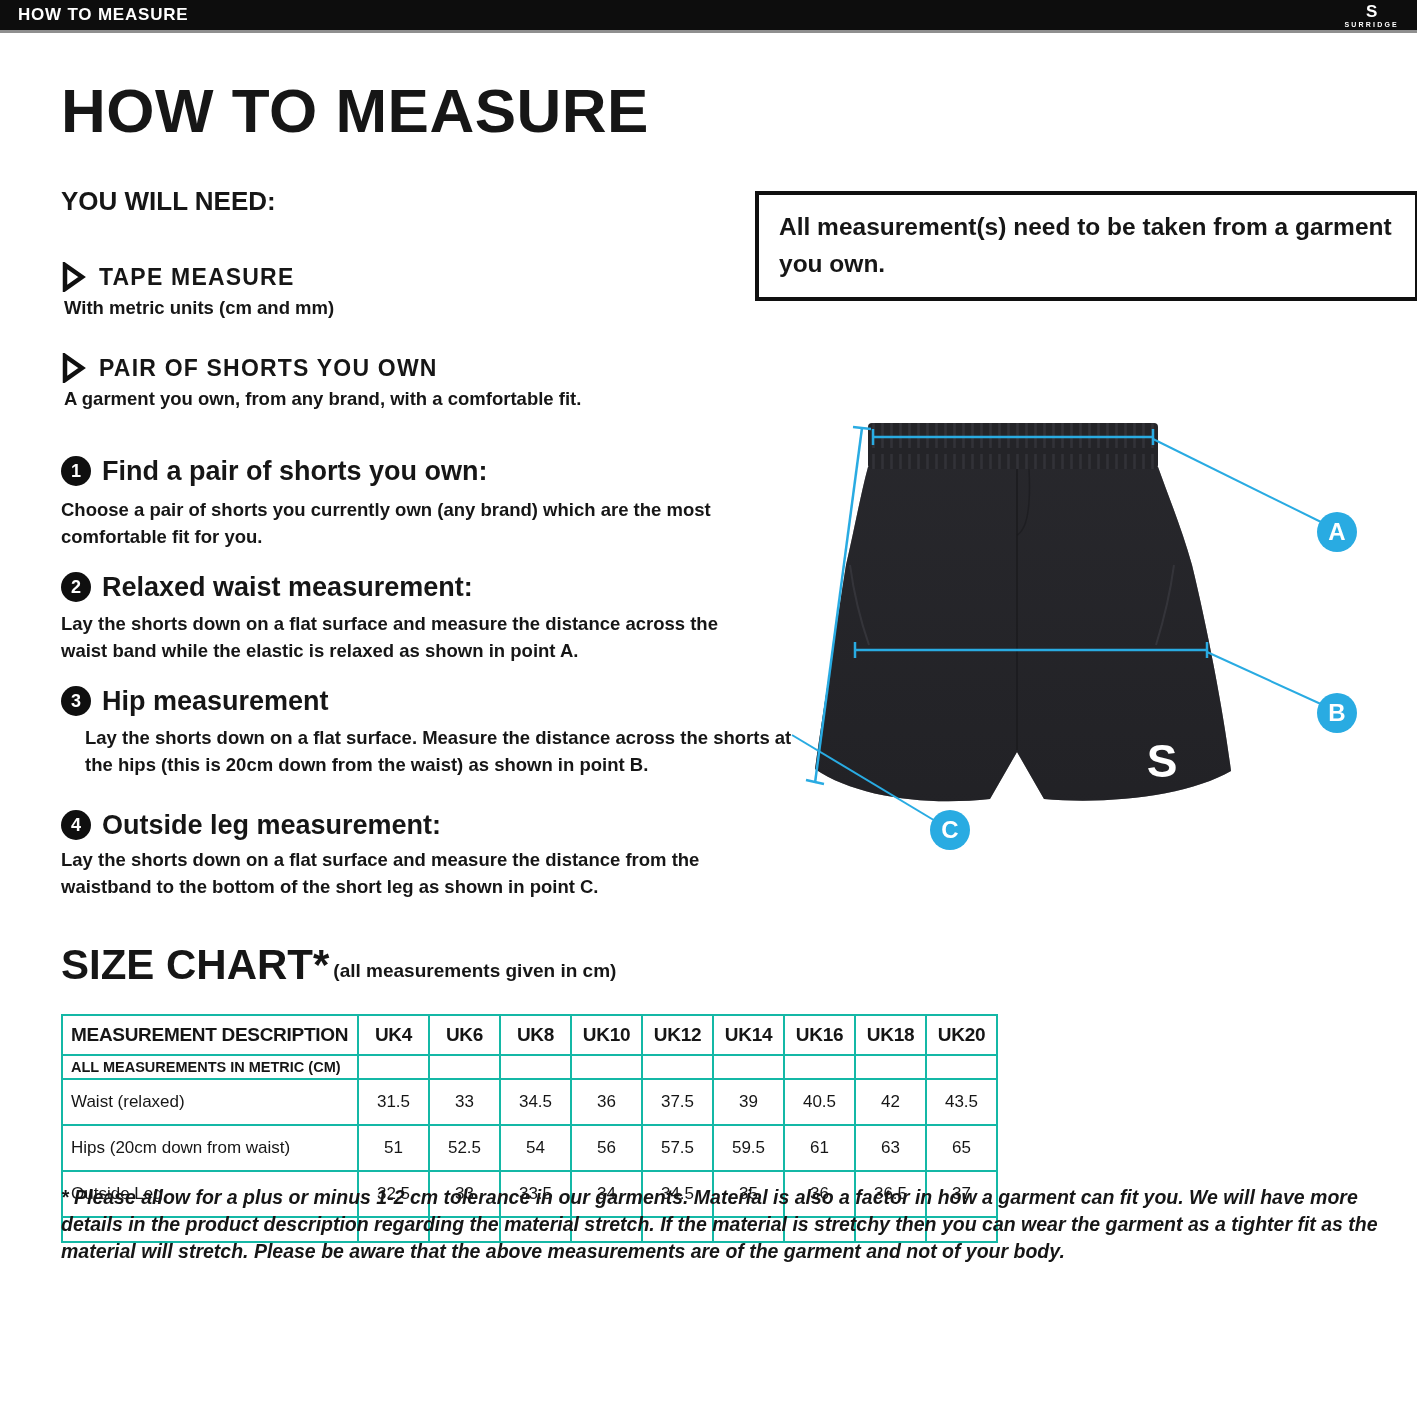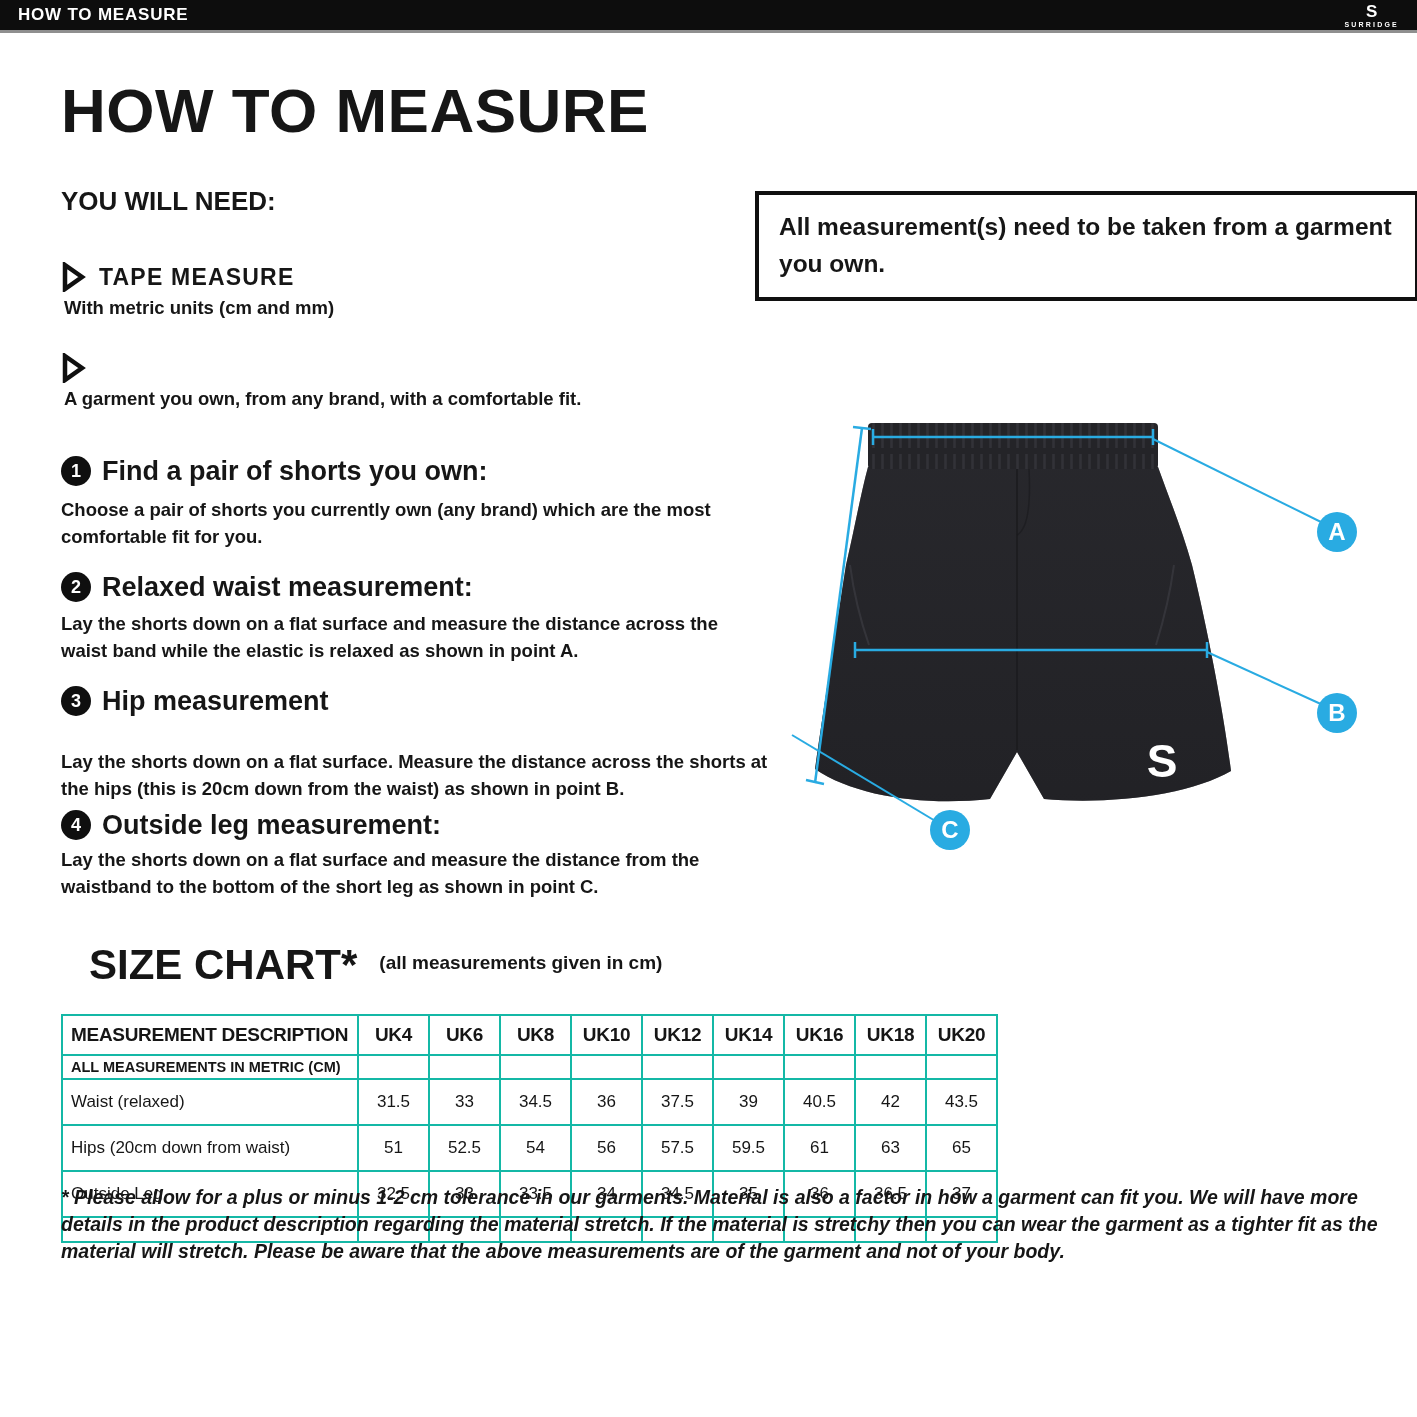--- a/index.html
+++ b/index.html
@@ -36,28 +36,28 @@
     font-size:24.5px;font-weight:bold;line-height:1.5;
   }
   
   .step-head{position:absolute;left:61px;display:flex;align-items:center;gap:11px;}
   .badge{width:30px;height:30px;border-radius:50%;background:#0f0f0f;color:#fff;
     font-size:18px;font-weight:bold;display:flex;align-items:center;justify-content:center;flex:0 0 30px;}
   .step-title{font-size:27px;font-weight:bold;line-height:1;}
   .step-body{position:absolute;left:61px;font-size:18.5px;font-weight:bold;line-height:1.47;}
   .s1h{top:456px;} .s1b{top:496px;width:740px;}
   .s2h{top:572px;} .s2b{top:610px;width:700px;}
-  .s3h{top:686px;} .s3b{top:748px;width:710px;}
+  .s3h{top:686px;} .s3b{top:724px;width:710px;margin-left:24px;}
   .s4h{top:810px;} .s4b{top:846px;width:680px;}
   
   .diagram{position:absolute;left:770px;top:405px;}
   .point-letter{font-size:24px;font-weight:bold;font-family:"Liberation Sans",sans-serif;}
   .garment-logo-text{font-size:46px;font-weight:bold;font-family:"Liberation Sans",sans-serif;}
   
-  .sizechart-head{position:absolute;left:61px;top:944px;display:flex;align-items:center;gap:22px;margin-left:28px;}
+  .sizechart-head{position:absolute;left:61px;top:944px;display:flex;align-items:flex-end;gap:4px;}
   .sizechart-title{margin:0;font-size:42px;line-height:1;font-weight:bold;}
   .sizechart-sub{font-size:19px;font-weight:bold;padding-bottom:4px;}
   table.size-table{position:absolute;left:61px;top:1014px;border-collapse:collapse;table-layout:fixed;}
   .size-table th,.size-table td{border:2px solid #14b8a6;overflow:hidden;white-space:nowrap;}
   .size-table col.desc{width:296px;}
   .size-table col.sz{width:71px;}
   .size-table th{font-size:19px;font-weight:bold;letter-spacing:-0.3px;padding:8px 6px;}
   .size-table th.desc-h{text-align:left;padding-left:8px;}
   .size-table td.unit-note{font-size:14.5px;font-weight:bold;padding:3px 8px;text-align:left;}
   .size-table td.row-label{font-size:17px;font-weight:normal;padding:3px 8px;text-align:left;}
@@ -86,20 +86,21 @@
     <path d="M4 3 L21 15 L4 27 Z" fill="none" stroke="#101010" stroke-width="4.5" stroke-linejoin="miter"></path>
   </svg>
   <span class="req-label">TAPE MEASURE</span>
 </div>
 <div class="req-sub req-sub-1">With metric units (cm and mm)</div>
 
 <div class="req req-2">
   <svg class="tri-icon" width="25" height="30" viewBox="0 0 25 30">
     <path d="M4 3 L21 15 L4 27 Z" fill="none" stroke="#101010" stroke-width="4.5" stroke-linejoin="miter"></path>
   </svg>
+  <span class="req-label">PAIR OF SHORTS YOU OWN</span>
 </div>
 <div class="req-sub req-sub-2">A garment you own, from any brand, with a comfortable fit.</div>
 
 <div class="note-box">All measurement(s) need to be taken from a garment you own.</div>
 
 <div class="step-head s1h">
   <span class="badge">1</span>
   <span class="step-title">Find a pair of shorts you own:</span>
 </div>
 <div class="step-body s1b">Choose a pair of shorts you currently own (any brand) which are the most comfortable fit for you.</div>

